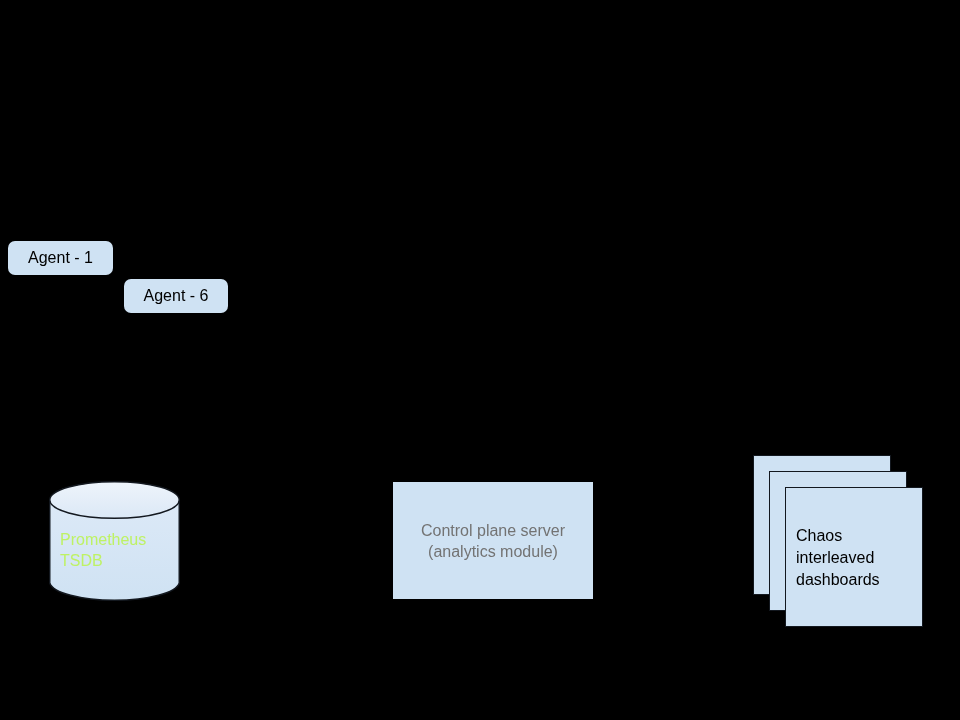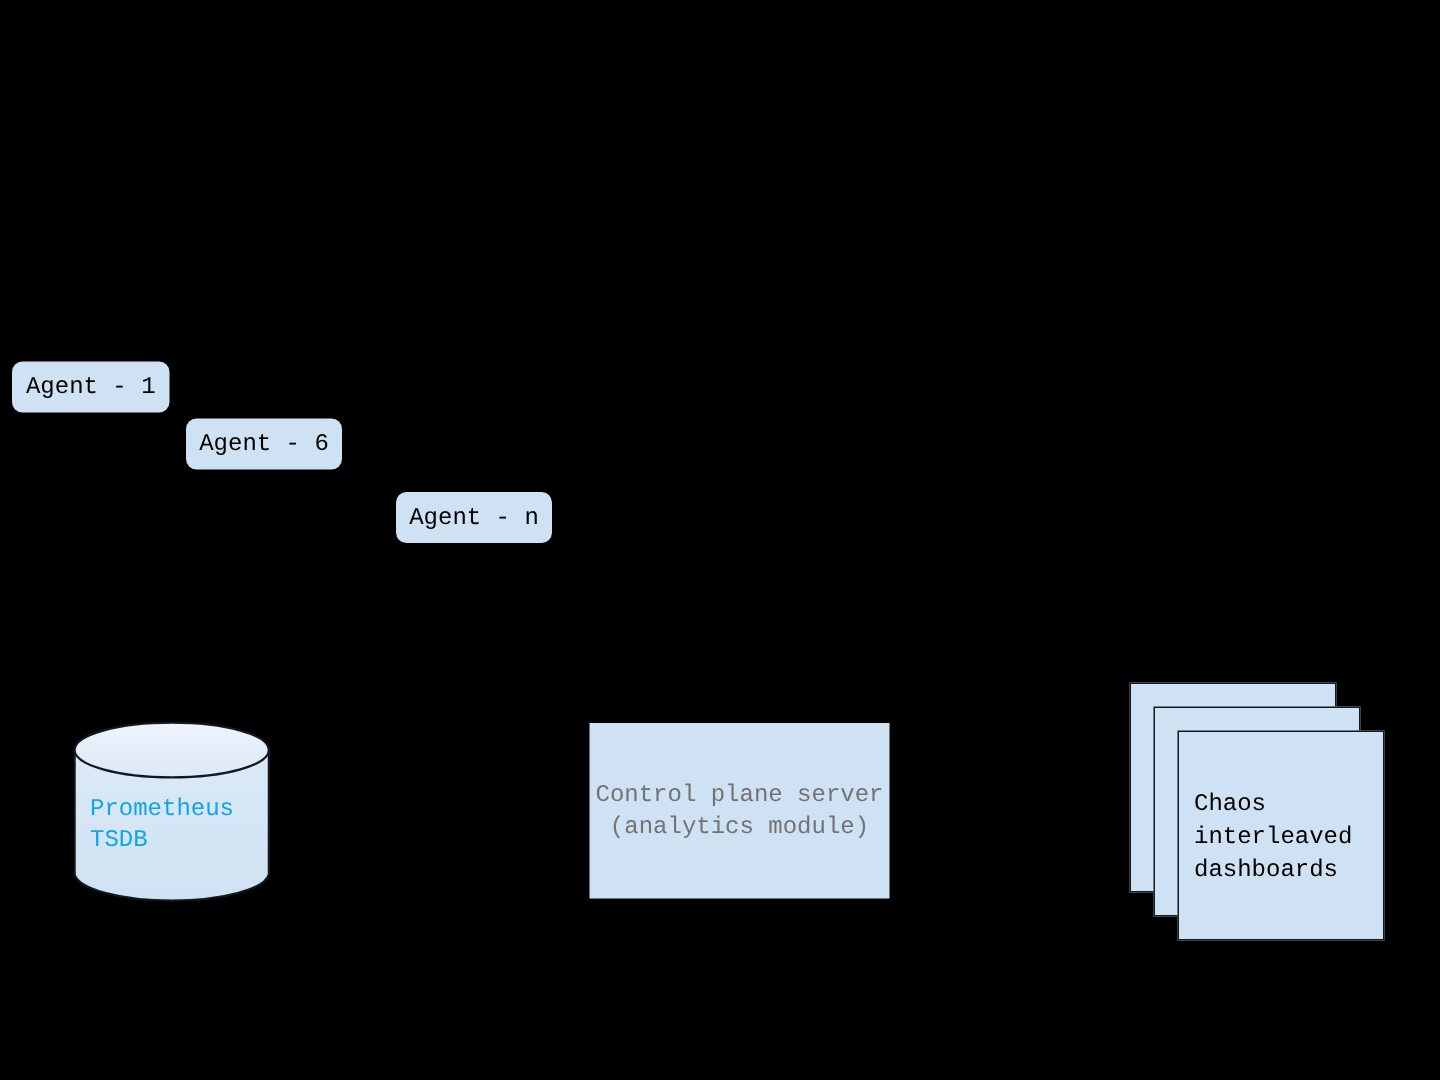--- a/index.html
+++ b/index.html
@@ -6,21 +6,21 @@
     margin: 0;
     padding: 0;
     background: #000000;
   }
   #canvas {
     position: relative;
     width: 960px;
     height: 720px;
     background: #000000;
     overflow: hidden;
-    font-family: Liberation Mono, monospace;
+    font-family: Liberation Sans, sans-serif;
     -webkit-font-smoothing: antialiased;
   }
 
   
   .agent-node {
     position: absolute;
     background: #cfe2f3;
     border-radius: 7px;
     display: flex;
     align-items: center;
@@ -45,21 +45,21 @@
   #tsdb-cylinder svg {
     position: absolute;
     inset: 0;
     display: block;
   }
   #tsdb-label {
     position: absolute;
     left: 11px;
     top: 48px;
     width: 115px;
-    color: #0ea5e9;
+    color: #bef264;
     font-size: 16px;
     line-height: 21px;
     text-align: left;
     white-space: pre-line;
   }
 
   
   #control-plane-box {
     position: absolute;
     left: 393px;
@@ -125,23 +125,20 @@
 <div id="canvas">
 
   <div class="agent-node" id="agent-1">
     <span>Agent - 1</span>
   </div>
 
   <div class="agent-node" id="agent-2">
     <span>Agent - 6</span>
   </div>
 
-  <div class="agent-node" id="agent-n">
-    <span>Agent - n</span>
-  </div>
 
   <div id="tsdb-cylinder">
     <svg viewBox="0 0 131 121" width="131" height="121">
       <defs>
         <linearGradient id="cylBodyGrad" x1="0" y1="0" x2="0" y2="1">
           <stop offset="0%" stop-color="#dce9f7"></stop>
           <stop offset="100%" stop-color="#cfe2f3"></stop>
         </linearGradient>
         <linearGradient id="cylTopGrad" x1="0" y1="0" x2="0" y2="1">
           <stop offset="0%" stop-color="#eef4fb"></stop>

